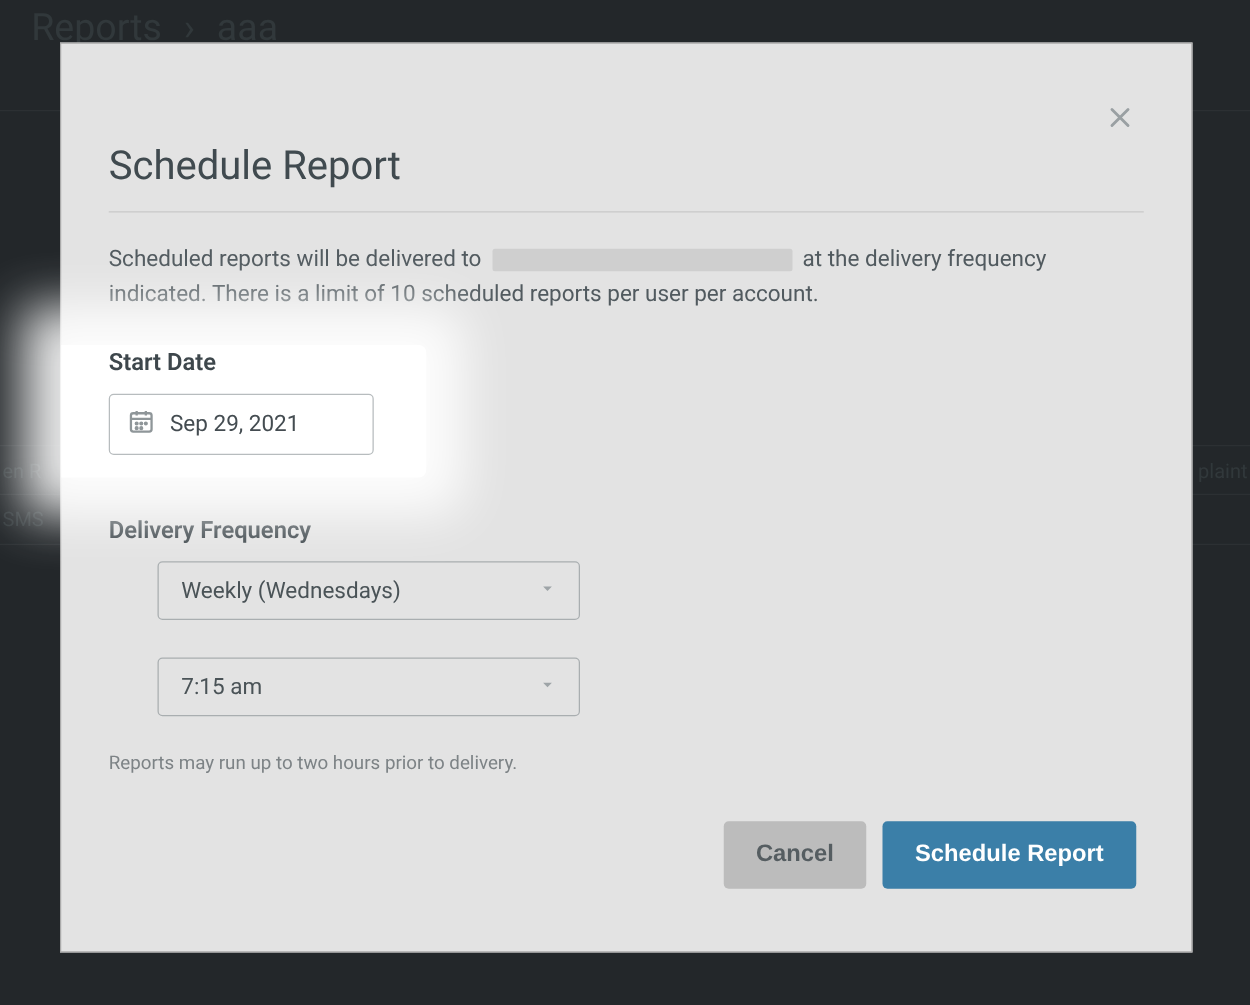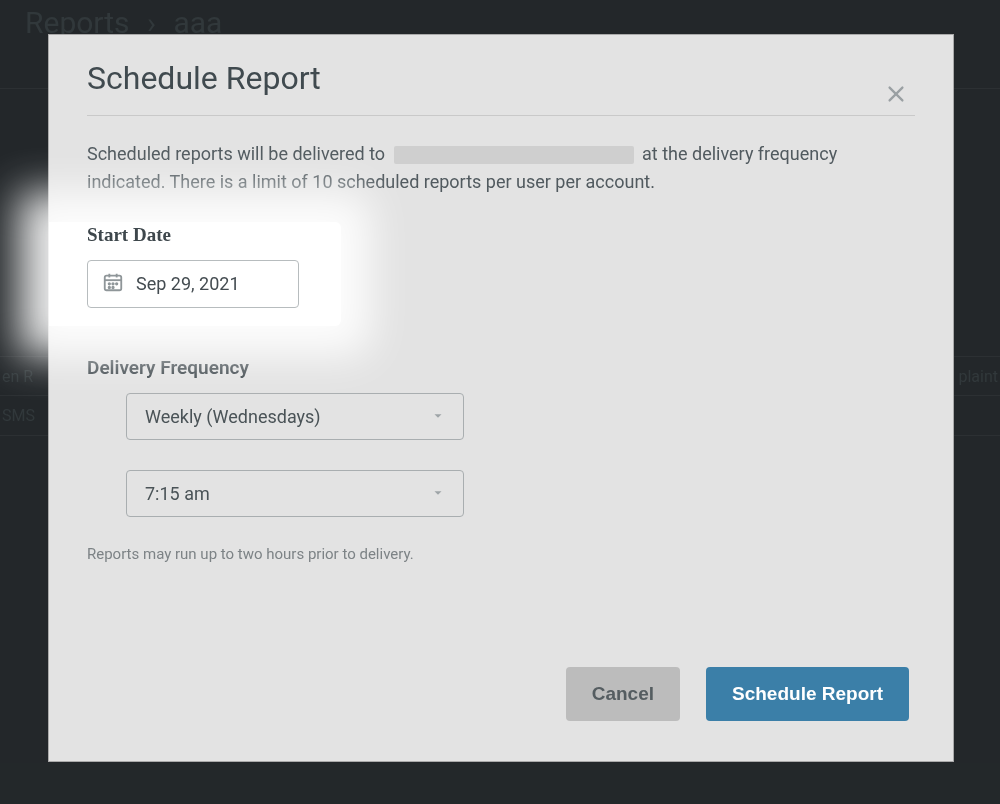--- a/index.html
+++ b/index.html
@@ -60,21 +60,21 @@
       background: rgba(0,0,0,0.25);
     }
     .modal {
       position: absolute;
       top: 34px;
       left: 48px;
       width: 906px;
       height: 728px;
       background: #e3e3e3;
       border: 1px solid #aaa;
-      padding: 24px 38px 30px 38px;
+      padding: 78px 38px 30px 38px;
     }
     .modal-title {
       font-size: 32px;
       font-weight: 400;
       color: #404a4f;
       margin-bottom: 18px;
     }
     .modal-close {
       position: absolute;
       top: 48px;
@@ -116,21 +116,21 @@
       position: relative;
       display: inline-block;
       background: #ffffff;
       padding: 0 42px 18px 0;
       margin: -2px 0 0 -38px;
       padding-left: 38px;
       padding-top: 2px;
       border-radius: 0 6px 6px 0;
       box-shadow: 0 0 40px 30px rgba(255,255,255,0.9);
     }
-    .highlight-wrap .field-label { margin-top: 0; font-family: Liberation Serif, serif; }
+    .highlight-wrap .field-label { margin-top: 0; }
     .date-picker {
       display: flex;
       align-items: center;
       gap: 12px;
       border: 1px solid #b7bcbe;
       background: #fff;
       border-radius: 4px;
       padding: 10px 18px 10px 14px;
       font-size: 18px;
       color: #444c51;
@@ -154,24 +154,24 @@
     }
     .select .caret { color: #9ea4a7; }
     .select .caret svg { width: 14px; height: 14px; }
     .hint {
       font-size: 15px;
       color: #7d8386;
       margin-top: 28px;
     }
     .button-row {
       position: absolute;
-      bottom: 40px;
+      bottom: 50px;
       right: 44px;
       display: flex;
-      gap: 26px;
+      gap: 13px;
     }
     .btn {
       font-size: 19px;
       font-weight: 600;
       padding: 16px 26px;
       border-radius: 4px;
       border: none;
       cursor: pointer;
     }
     .btn-cancel { background: #bcbcbc; color: #555d61; }

